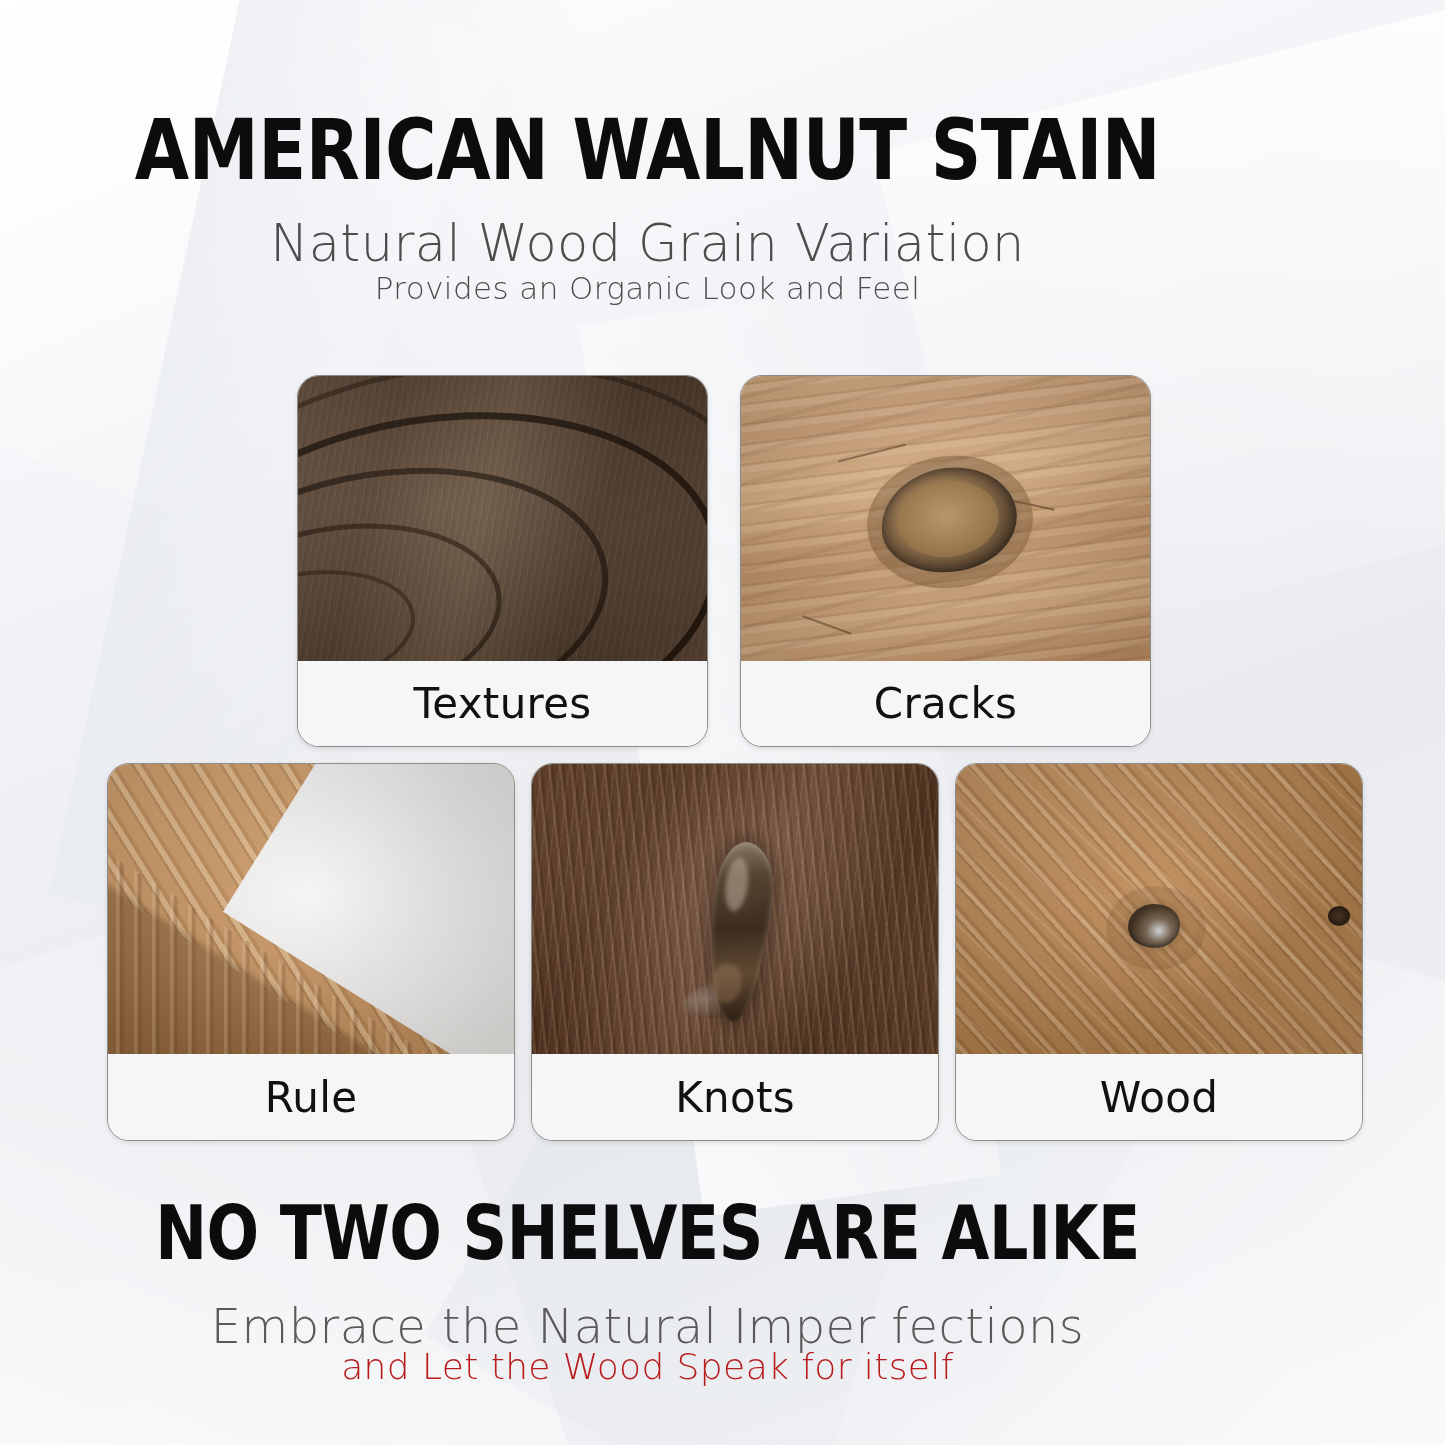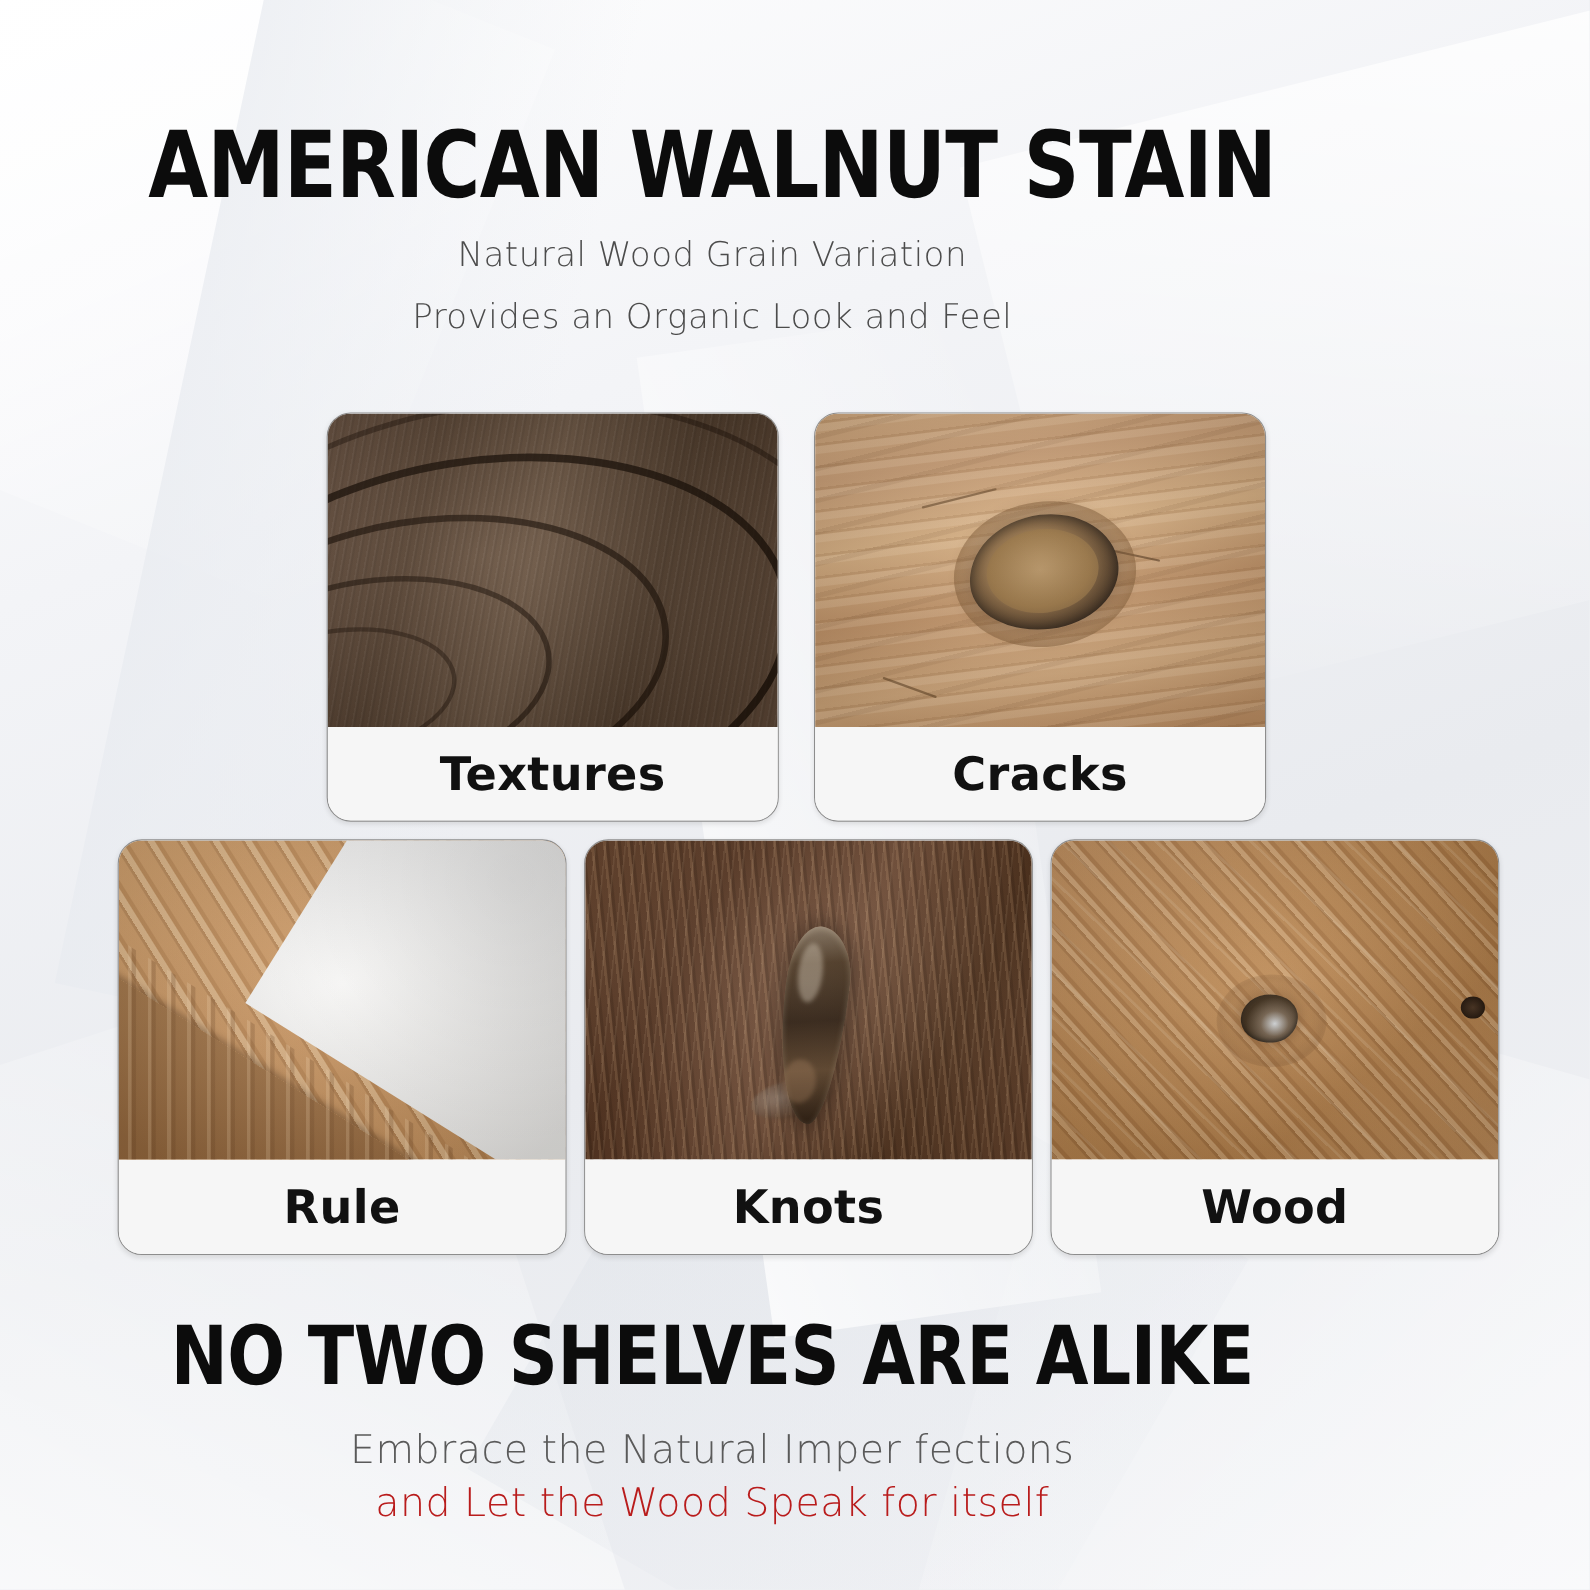--- a/index.html
+++ b/index.html
@@ -67,23 +67,23 @@
   .sub-line {
     position: absolute;
     left: 0; right: 0;
     text-align: center;
     font-family: "DejaVu Sans", "Liberation Sans", sans-serif;
     font-weight: 300;
     color: #4c4c4c;
     white-space: nowrap;
     letter-spacing: 0.4px;
   }
-  #sub1 { top: 214px; font-size: 31px; }
+  #sub1 { top: 214px; font-size: 51px; }
   #sub2 { top: 270px; font-size: 31px; }
-  #fsub1 { top: 1298px; font-size: 36px; color:#5a5a5a; }
+  #fsub1 { top: 1298px; font-size: 48px; color:#5a5a5a; }
   #fsub2 { top: 1346px; font-size: 36px; color:#b91c1c; }
 
   
   .card {
     position: absolute;
     background: #f7f7f7;
     border: 1px solid #8d8d8d;
     border-radius: 22px;
     overflow: hidden;
     box-shadow: 0 2px 5px rgba(0,0,0,.10);
@@ -97,21 +97,21 @@
   }
   .card-label {
     flex: 1 1 auto;
     display: flex;
     align-items: center;
     justify-content: center;
     background: #f6f6f6;
     color: #111;
     font-size: 42px;
     font-family: "DejaVu Sans", "Liberation Sans", sans-serif;
-    font-weight: 700;
+    font-weight: 400;
     letter-spacing: 0.3px;
   }
 
   
   .wood { position:absolute; inset:0; }
 
   
   .w-textures {
     background:
       linear-gradient(105deg, #6a5342 0%, #5b4635 22%, #6d5744 46%, #54402f 70%, #634c3a 100%);

